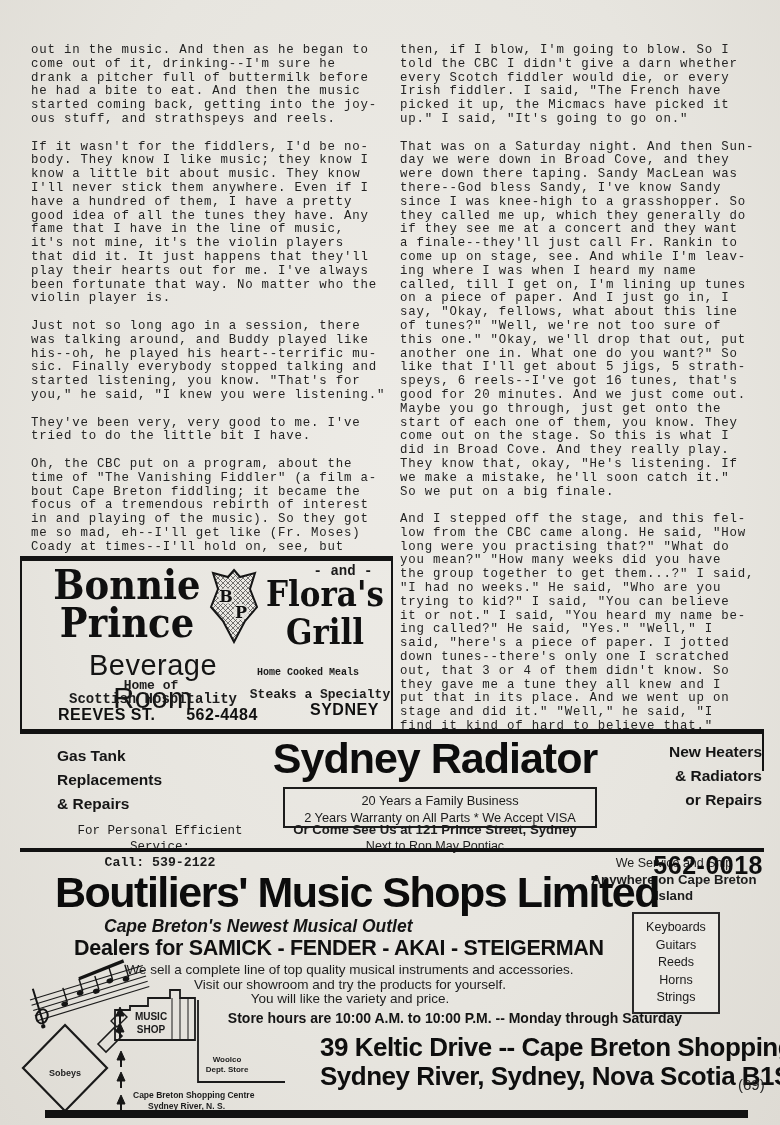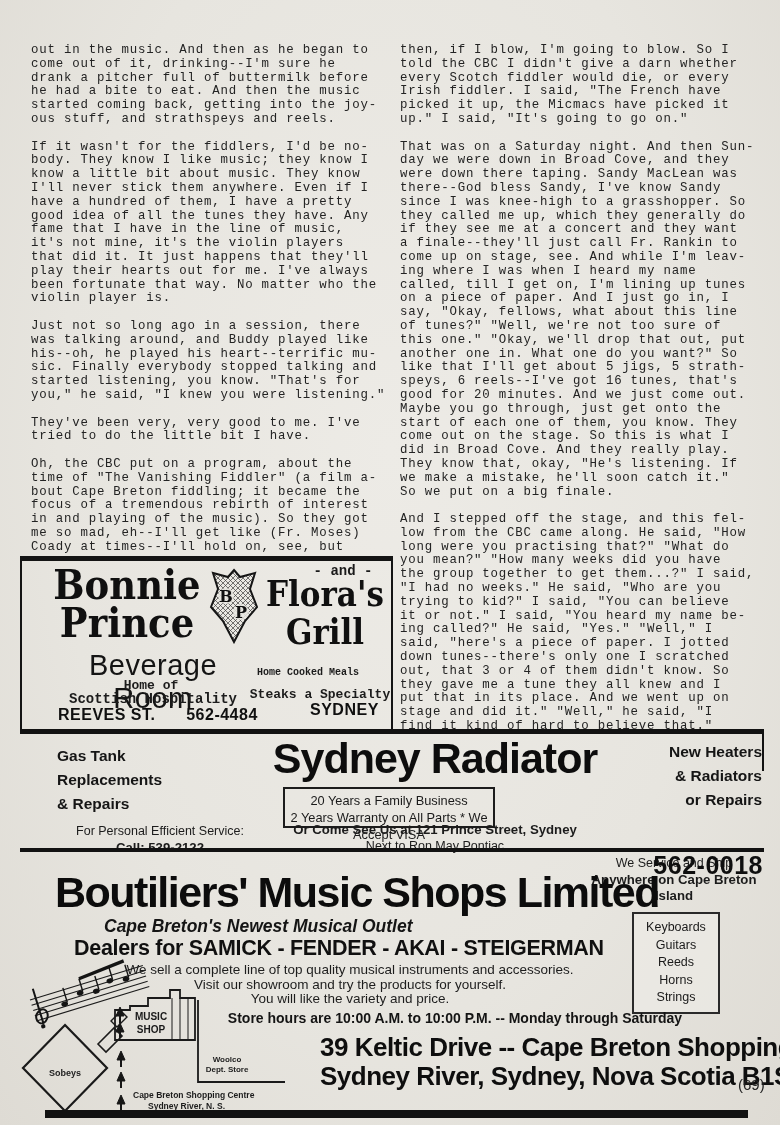--- a/index.html
+++ b/index.html
@@ -177,25 +177,25 @@
   <div class="bar" style="left:20px;top:729px;width:744px;height:5px;"></div>
   <div class="bar" style="left:762px;top:729px;width:2px;height:42px;"></div>
   <section>
     <div class="abs rad-side pre" style="left:57px;top:744px;">Gas Tank
 Replacements
 &amp; Repairs</div>
     <div class="abs rad-title" style="left:245px;top:734px;width:380px;text-align:center;">Sydney Radiator</div>
     <div class="abs rad-side pre" style="left:610px;top:740px;width:152px;text-align:right;">New Heaters
 &amp; Radiators
 or Repairs</div>
-    <div class="abs rad-banner" style="left:283px;top:787px;width:212px;height:41px;">
+    <div class="abs rad-banner" style="left:283px;top:787px;width:314px;height:41px;">
       <div>20 Years a Family Business</div>
       <div>2 Years Warranty on All Parts * We Accept VISA</div>
     </div>
-    <div class="abs rad-small" style="left:55px;top:824px;width:210px;">
+    <div class="abs rad-small" style="left:55px;top:824px;width:210px;font-family:Liberation Mono, monospace;">
       <div>For Personal Efficient Service:</div>
       <b>Call: 539-2122</b>
     </div>
     <div class="abs rad-small" style="left:285px;top:822px;width:300px;">
       <b>Or Come See Us at 121 Prince Street, Sydney</b>
       <div>Next to Ron May Pontiac</div>
     </div>
     <div class="abs rad-small" style="left:585px;top:856px;width:178px;">
       <div>We Service and Ship</div>
       <b>Anywhere on Cape Breton Island</b>

